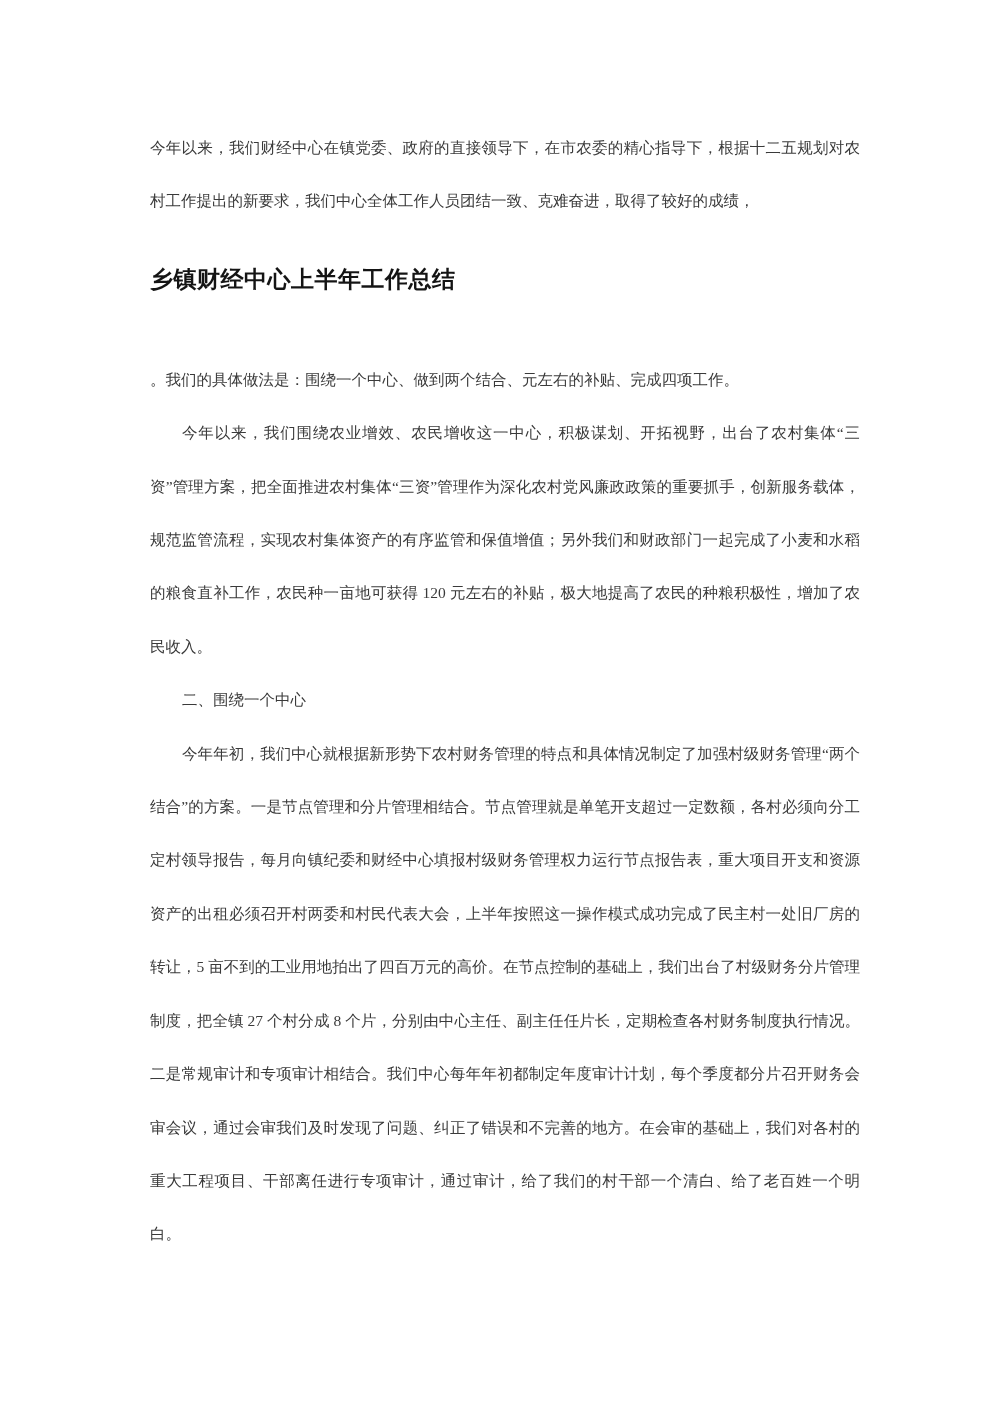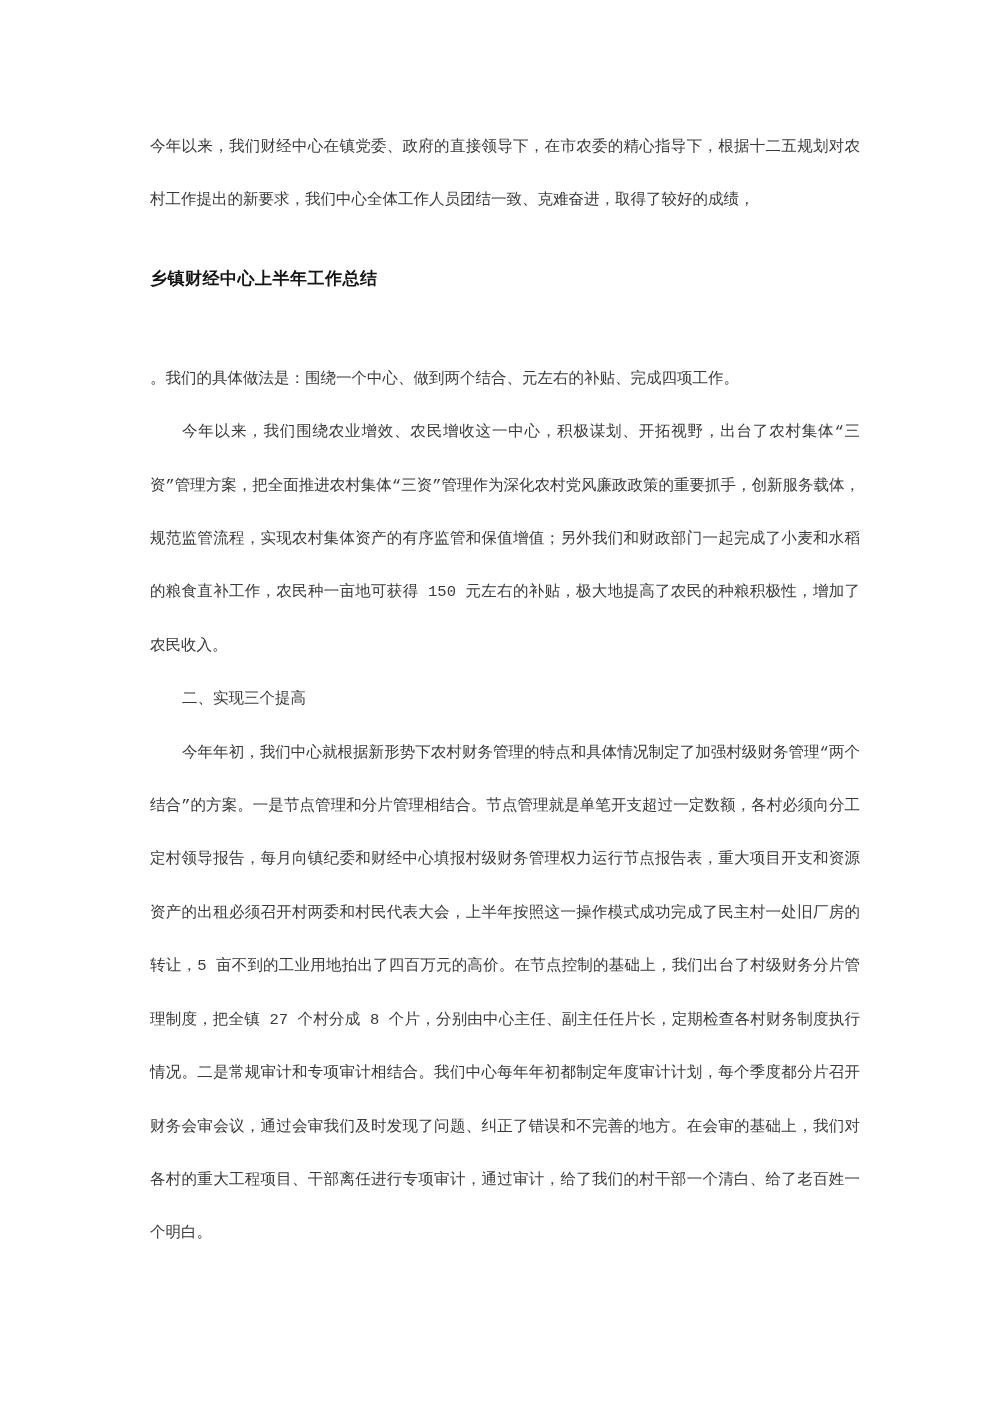--- a/index.html
+++ b/index.html
@@ -8,57 +8,57 @@
     background: var(--page-background, #ffffff);
   }
   .page {
     position: relative;
     width: 1000px;
     height: 1415px;
     box-sizing: border-box;
     background: var(--page-background, #ffffff);
     padding: 121px 140px 40px 150px;
     overflow: hidden;
-    font-family: Liberation Mono, monospace;
+    font-family: Liberation Serif, serif;
   }
   .doc-text p {
     margin: 0;
     padding: 0;
     font-size: 15.5px;
     line-height: 53.4px;
     color: var(--body-text, #3a3a3a);
     text-align: justify;
     word-break: break-all;
   }
   .doc-text p.indent {
     text-indent: 32px;
   }
   h1.doc-title {
     margin: 14px 0 35px 0;
     padding: 0;
-    font-size: 17px;
+    font-size: 23px;
     font-weight: 700;
     line-height: 76px;
     color: var(--title-text, #141414);
     text-align: left;
     letter-spacing: 0.5px;
   }
 </style>
 </head>
 <body>
 
 <div class="page doc-text">
 
   <p>今年以来，我们财经中心在镇党委、政府的直接领导下，在市农委的精心指导下，根据十二五规划对农村工作提出的新要求，我们中心全体工作人员团结一致、克难奋进，取得了较好的成绩，</p>
 
   <h1 class="doc-title">乡镇财经中心上半年工作总结</h1>
 
   <p>。我们的具体做法是：围绕一个中心、做到两个结合、元左右的补贴、完成四项工作。</p>
 
 
-  <p class="indent">今年以来，我们围绕农业增效、农民增收这一中心，积极谋划、开拓视野，出台了农村集体“三资”管理方案，把全面推进农村集体“三资”管理作为深化农村党风廉政政策的重要抓手，创新服务载体，规范监管流程，实现农村集体资产的有序监管和保值增值；另外我们和财政部门一起完成了小麦和水稻的粮食直补工作，农民种一亩地可获得 150 元左右的补贴，极大地提高了农民的种粮积极性，增加了农民收入。</p>
+  <p class="indent">今年以来，我们围绕农业增效、农民增收这一中心，积极谋划、开拓视野，出台了农村集体“三资”管理方案，把全面推进农村集体“三资”管理作为深化农村党风廉政政策的重要抓手，创新服务载体，规范监管流程，实现农村集体资产的有序监管和保值增值；另外我们和财政部门一起完成了小麦和水稻的粮食直补工作，农民种一亩地可获得 120 元左右的补贴，极大地提高了农民的种粮积极性，增加了农民收入。</p>
 
-  <p class="indent">二、实现三个提高</p>
+  <p class="indent">二、围绕一个中心</p>
 
   <p class="indent">今年年初，我们中心就根据新形势下农村财务管理的特点和具体情况制定了加强村级财务管理“两个结合”的方案。一是节点管理和分片管理相结合。节点管理就是单笔开支超过一定数额，各村必须向分工定村领导报告，每月向镇纪委和财经中心填报村级财务管理权力运行节点报告表，重大项目开支和资源资产的出租必须召开村两委和村民代表大会，上半年按照这一操作模式成功完成了民主村一处旧厂房的转让，5 亩不到的工业用地拍出了四百万元的高价。在节点控制的基础上，我们出台了村级财务分片管理制度，把全镇 27 个村分成 8 个片，分别由中心主任、副主任任片长，定期检查各村财务制度执行情况。二是常规审计和专项审计相结合。我们中心每年年初都制定年度审计计划，每个季度都分片召开财务会审会议，通过会审我们及时发现了问题、纠正了错误和不完善的地方。在会审的基础上，我们对各村的重大工程项目、干部离任进行专项审计，通过审计，给了我们的村干部一个清白、给了老百姓一个明白。</p>
 
 
 </div>
 
 </body></html>

